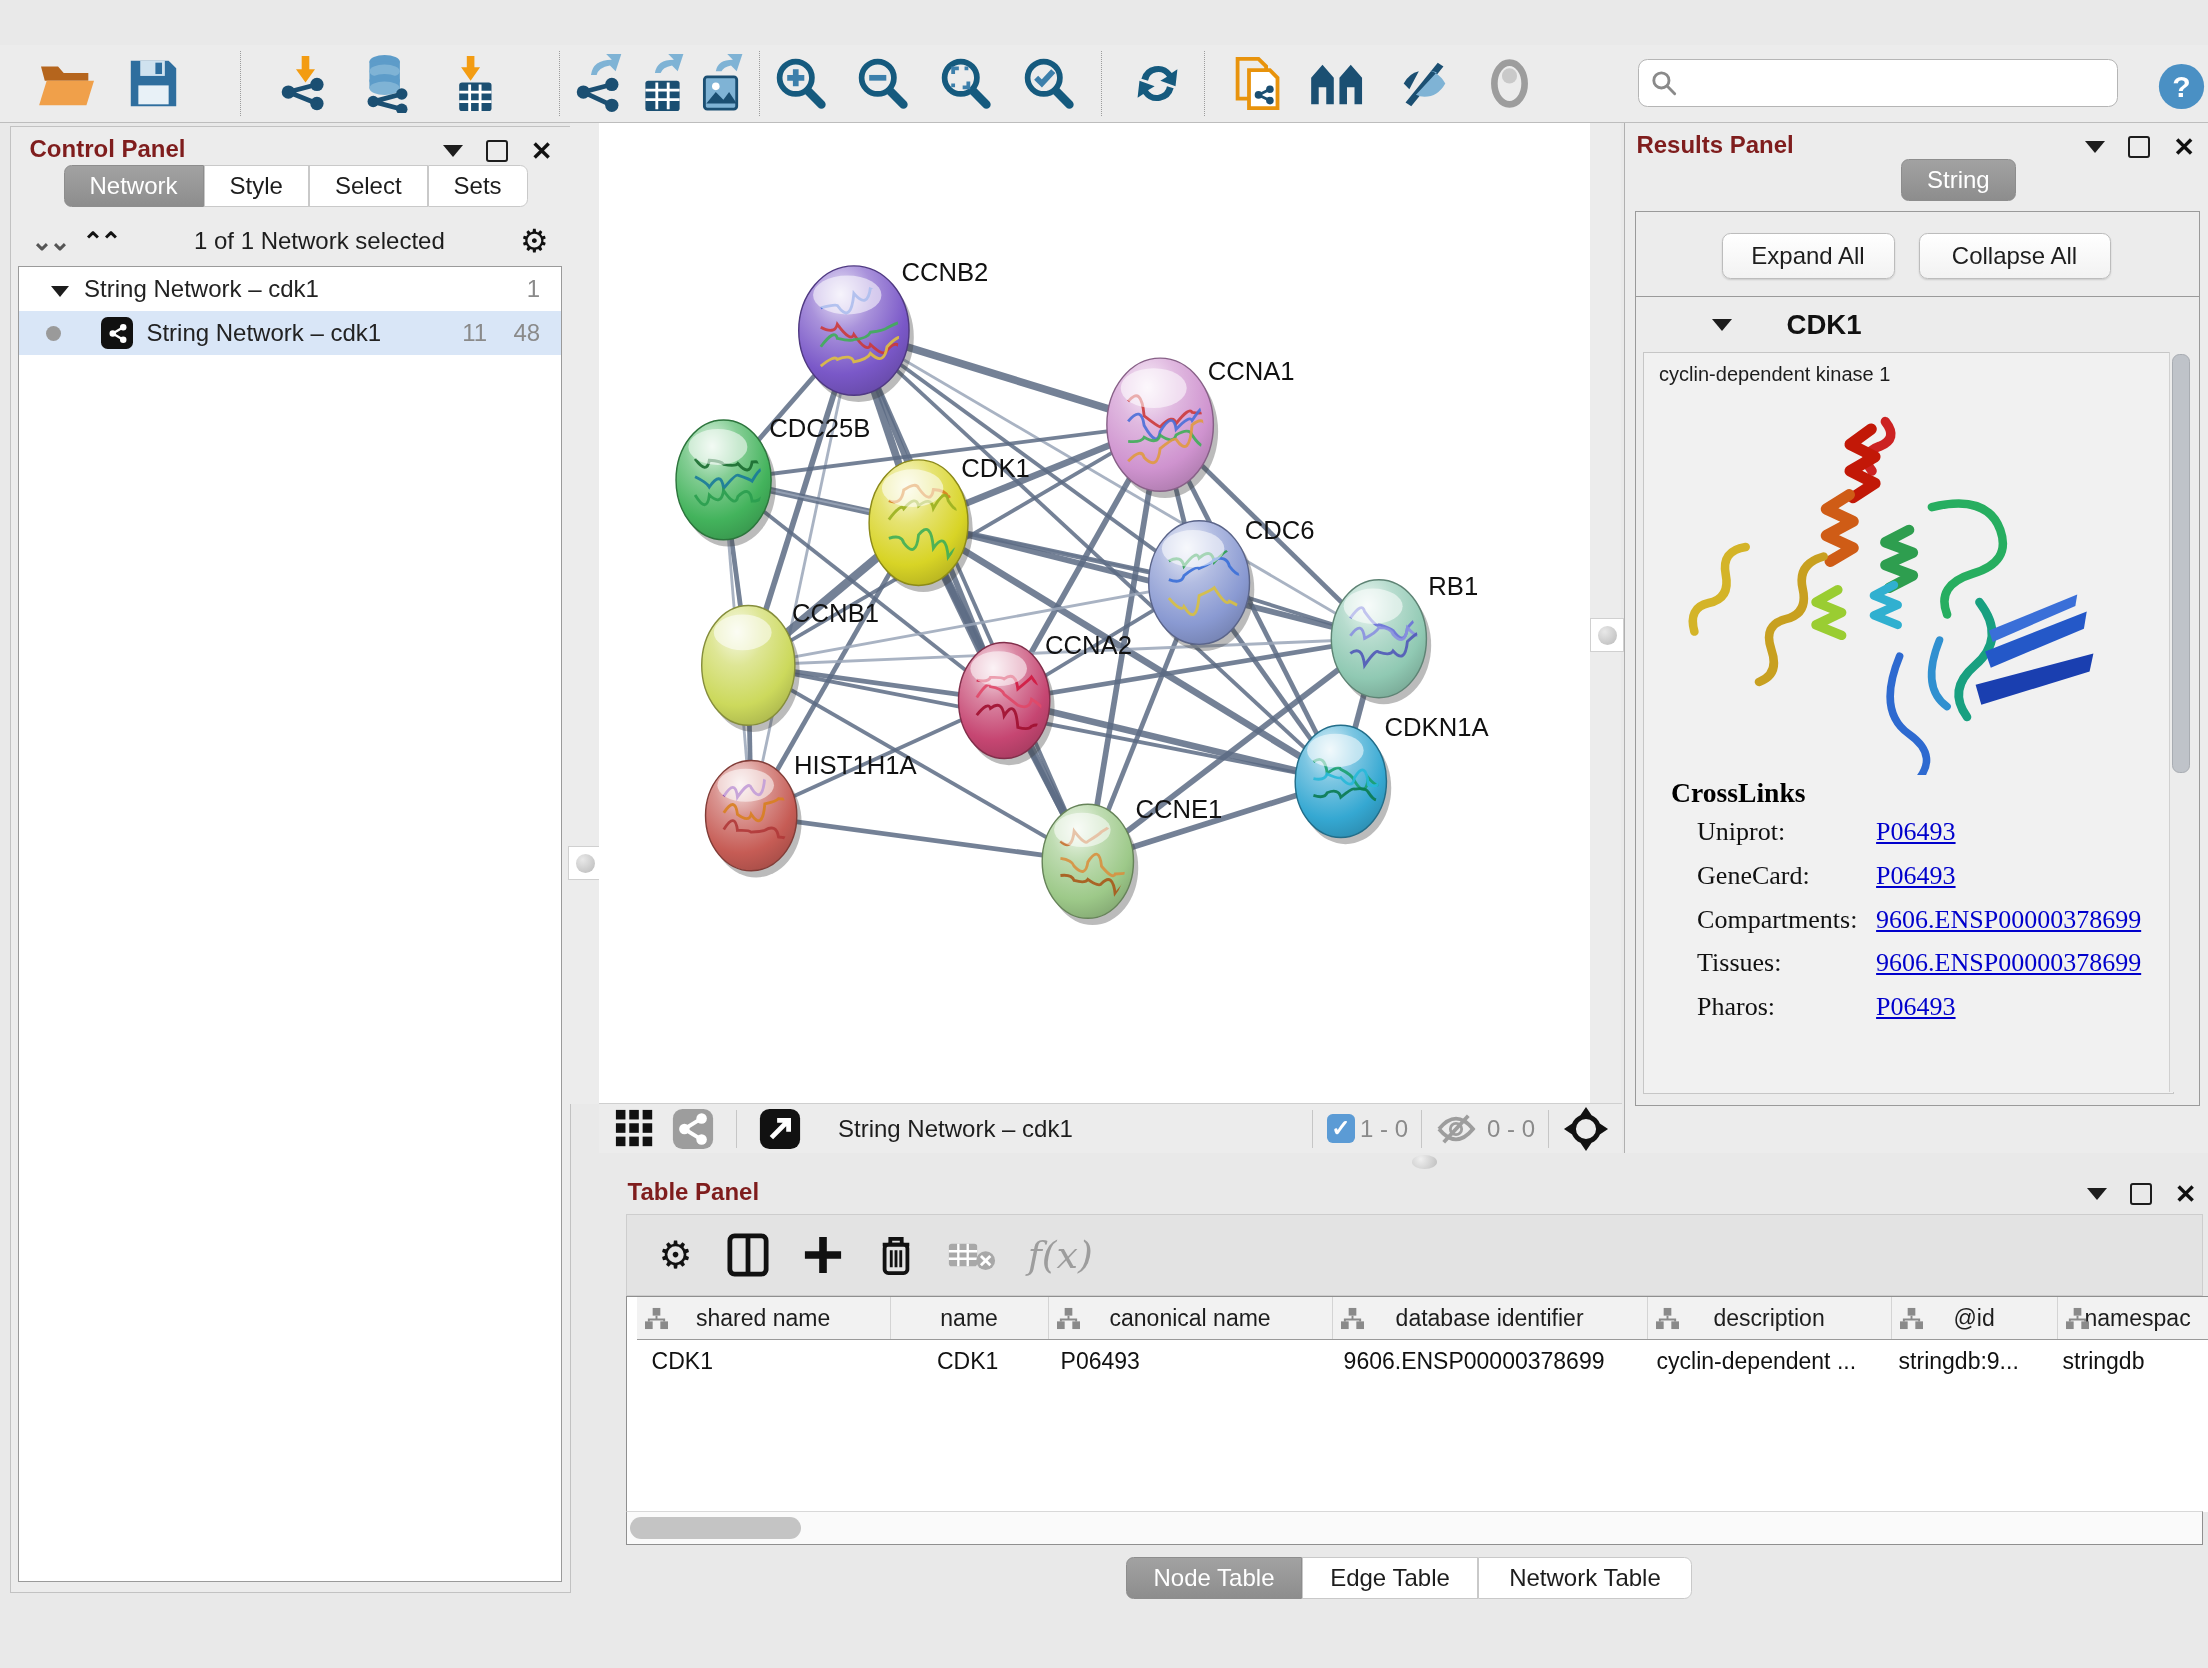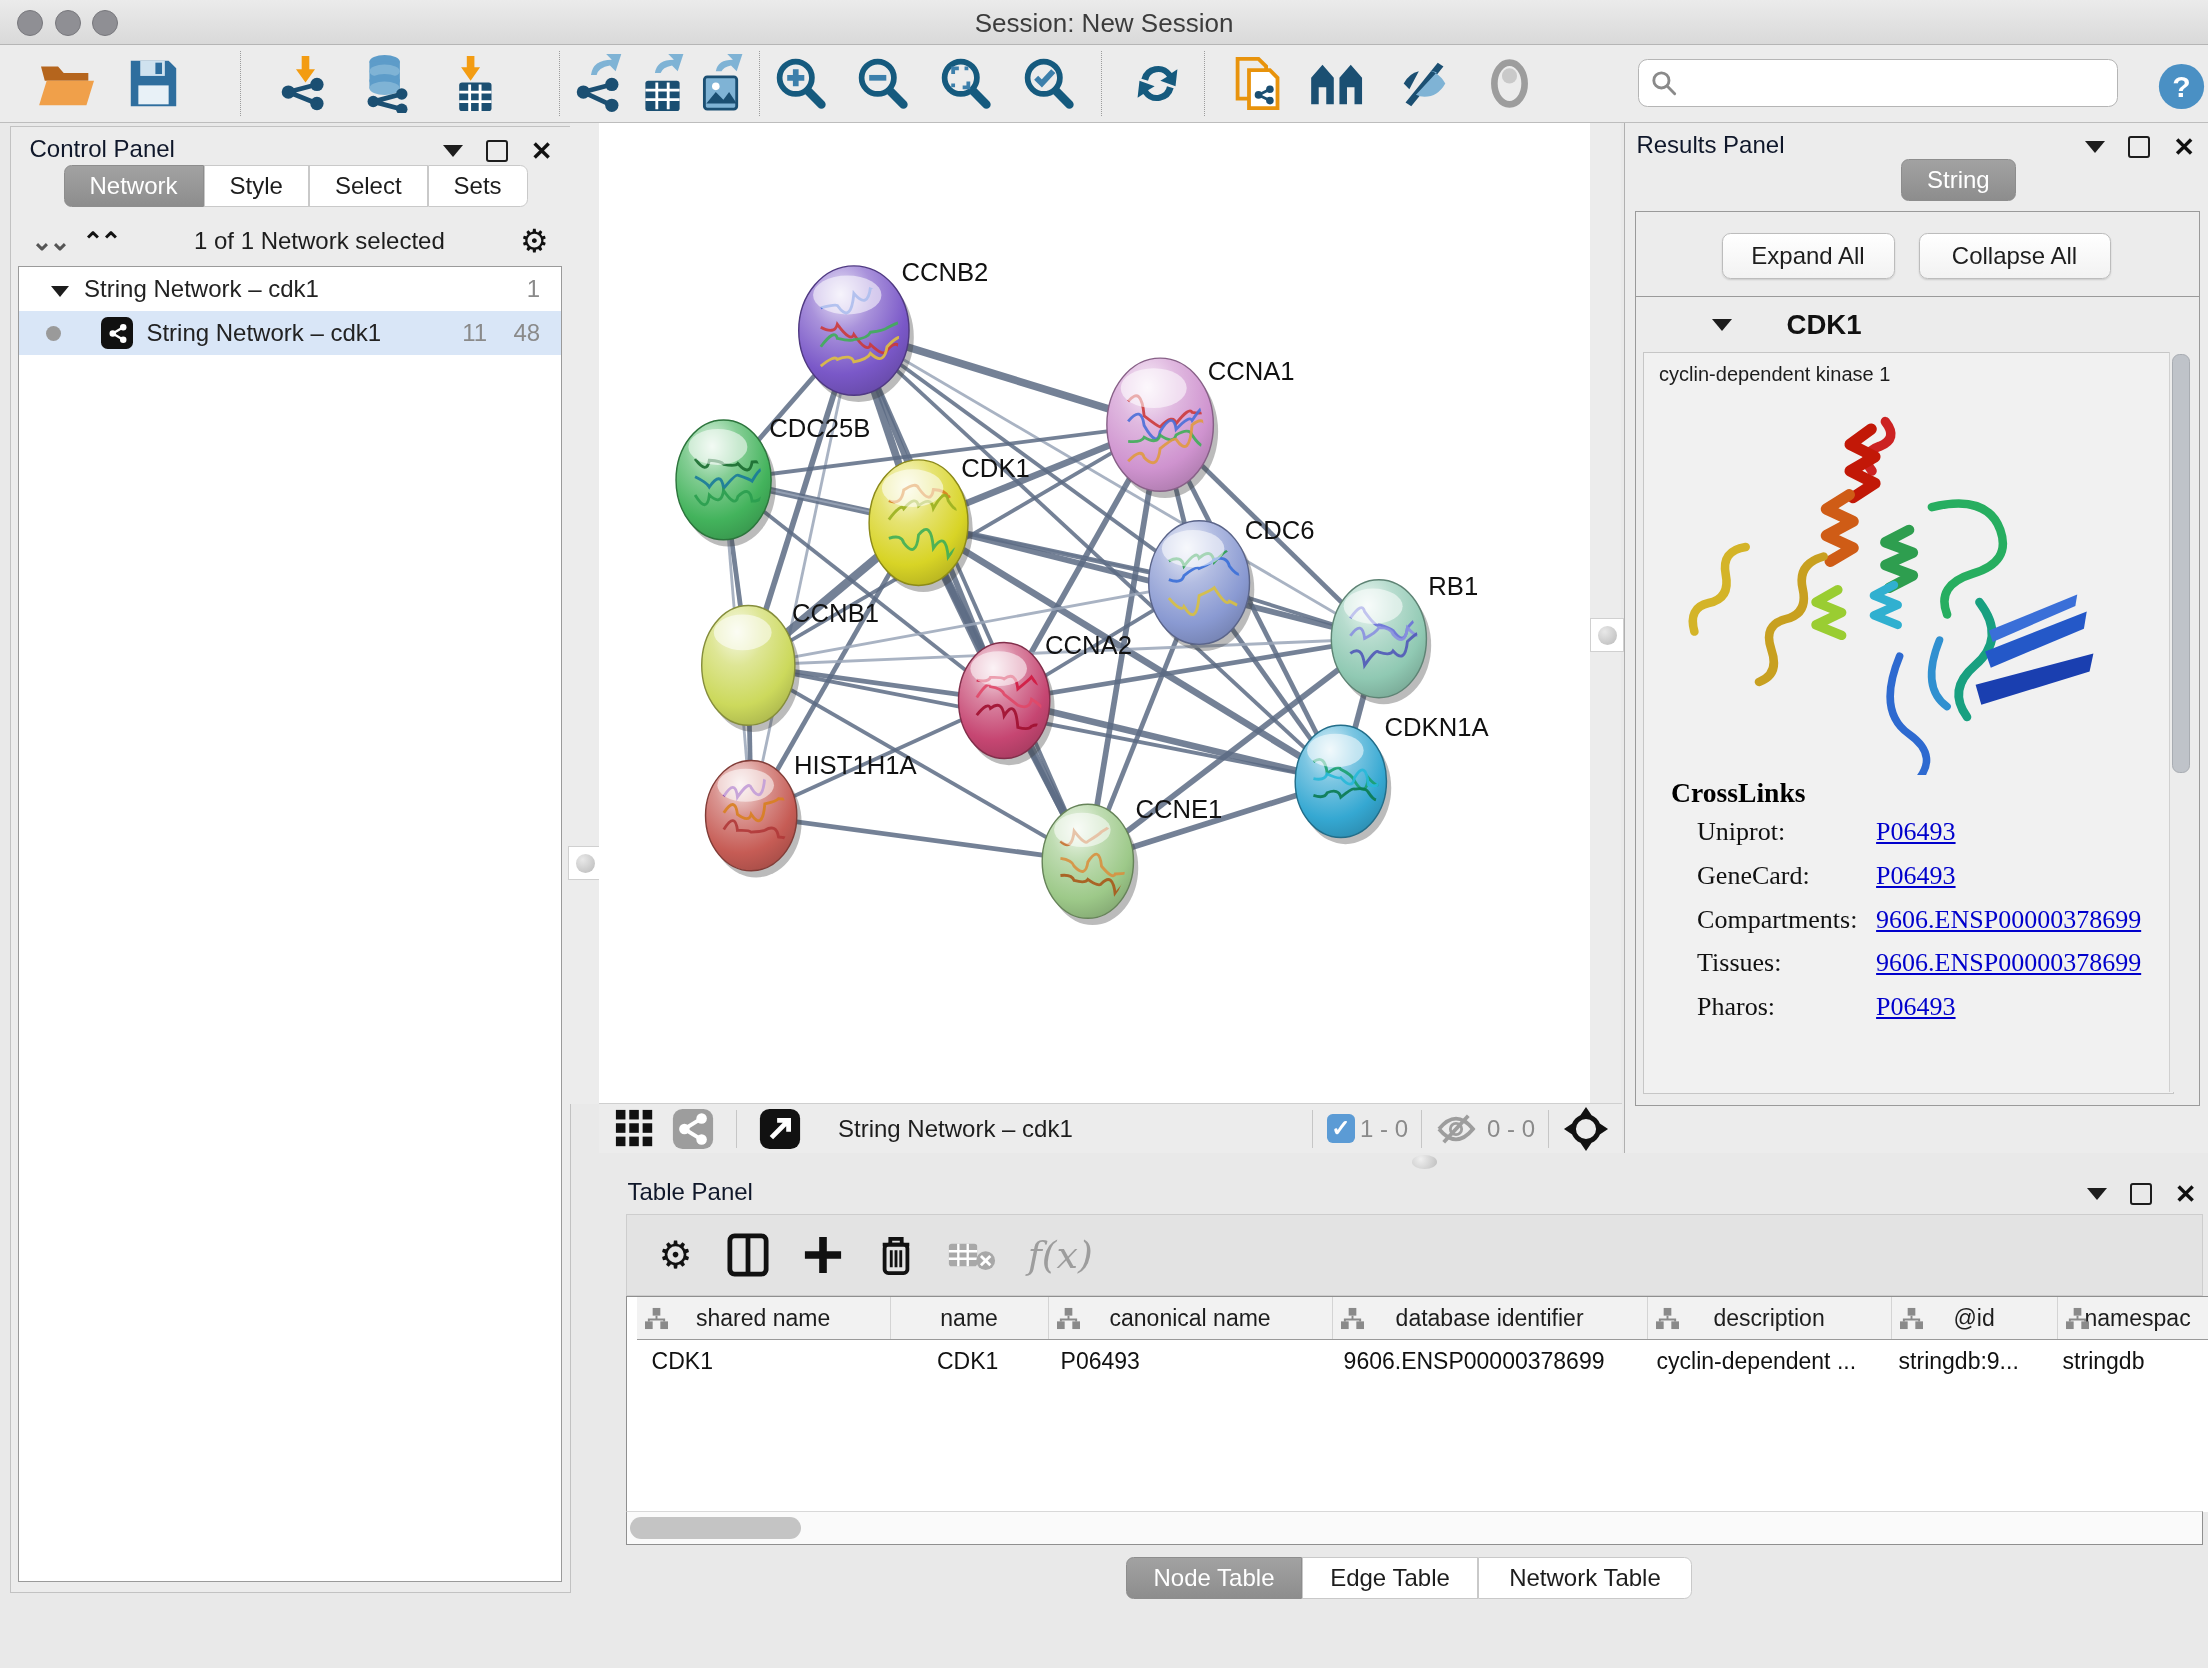--- a/index.html
+++ b/index.html
@@ -18,21 +18,21 @@
     border-bottom:1px solid #bdbdbd;}
   .tbtn{position:absolute;top:7.6px;width:67px;height:61px;display:flex;
     align-items:center;justify-content:center;}
   .tsep{position:absolute;top:5.7px;height:65px;width:0;
     border-left:1.9px dotted #9c9c9c;}
   .searchbox{position:absolute;left:1638px;top:14.3px;width:478px;height:46px;
     background:#fff;border:1px solid #b5b5b5;border-radius:9.5px;display:flex;align-items:center;}
   .searchbox svg{margin-left:11.4px;}
   .search-input{border:none;outline:none;font-size:23px;flex:1;margin-left:7.6px;background:transparent;}
   
-  .panel-title{font-size:24px;color:#0f172a;}
+  .panel-title{font-size:24px;color:#7f1d1d;font-weight:bold;}
   .win-icons{position:absolute;display:flex;gap:23px;align-items:center;}
   .tri-down{width:0;height:0;border-left:10.5px solid transparent;border-right:10.5px solid transparent;
     border-top:12.4px solid #1d1d1d;}
   .sq{width:18px;height:18px;border:2.9px solid #1d1d1d;border-radius:2.9px;}
   .xx{font-size:26px;font-weight:bold;color:#111;line-height:19px;}
   .tab{height:40px;padding:0 25px;display:flex;align-items:center;justify-content:center;
     font-size:24px;background:#fff;border:1px solid #c9c9c9;color:#1d1d1d;}
   .tab.sel{background:linear-gradient(#a2a2a2,#8d8d8d);color:#fff;border-color:#8d8d8d;}
   
   .control-panel{left:9.5px;top:126px;width:559px;height:1465px;background:#ececec;
@@ -120,26 +120,20 @@
     border:1.9px solid #b0b0b0;display:flex;align-items:center;justify-content:center;gap:9.5px;
     font-size:24px;color:#111;}
   .memdot{width:21px;height:21px;border-radius:50%;background:#1faa3c;}
   svg text{font-family:"Liberation Sans",sans-serif;}
 </style>
 </head>
 <body>
 
 <div id="app">
 
-  <div class="abs titlebar">
-    <div class="tl-circle" style="left:17px"></div>
-    <div class="tl-circle" style="left:55px"></div>
-    <div class="tl-circle" style="left:92px"></div>
-    <div class="win-title">Session: New Session</div>
-  </div>
 
   <div class="abs toolbar">
     <div class="tbtn" style="left:34px">
       <svg width="61" height="53" viewBox="0 0 64 56">
         <path d="M4 10 h18 l6 7 h26 v8 H8 Z" fill="#b5651d"></path>
         <path d="M10 25 h50 l-8 26 H2 Z" fill="#f0a04a"></path>
       </svg>
     </div>
     <div class="tbtn" style="left:120px">
       <svg width="53" height="53" viewBox="0 0 56 56">

